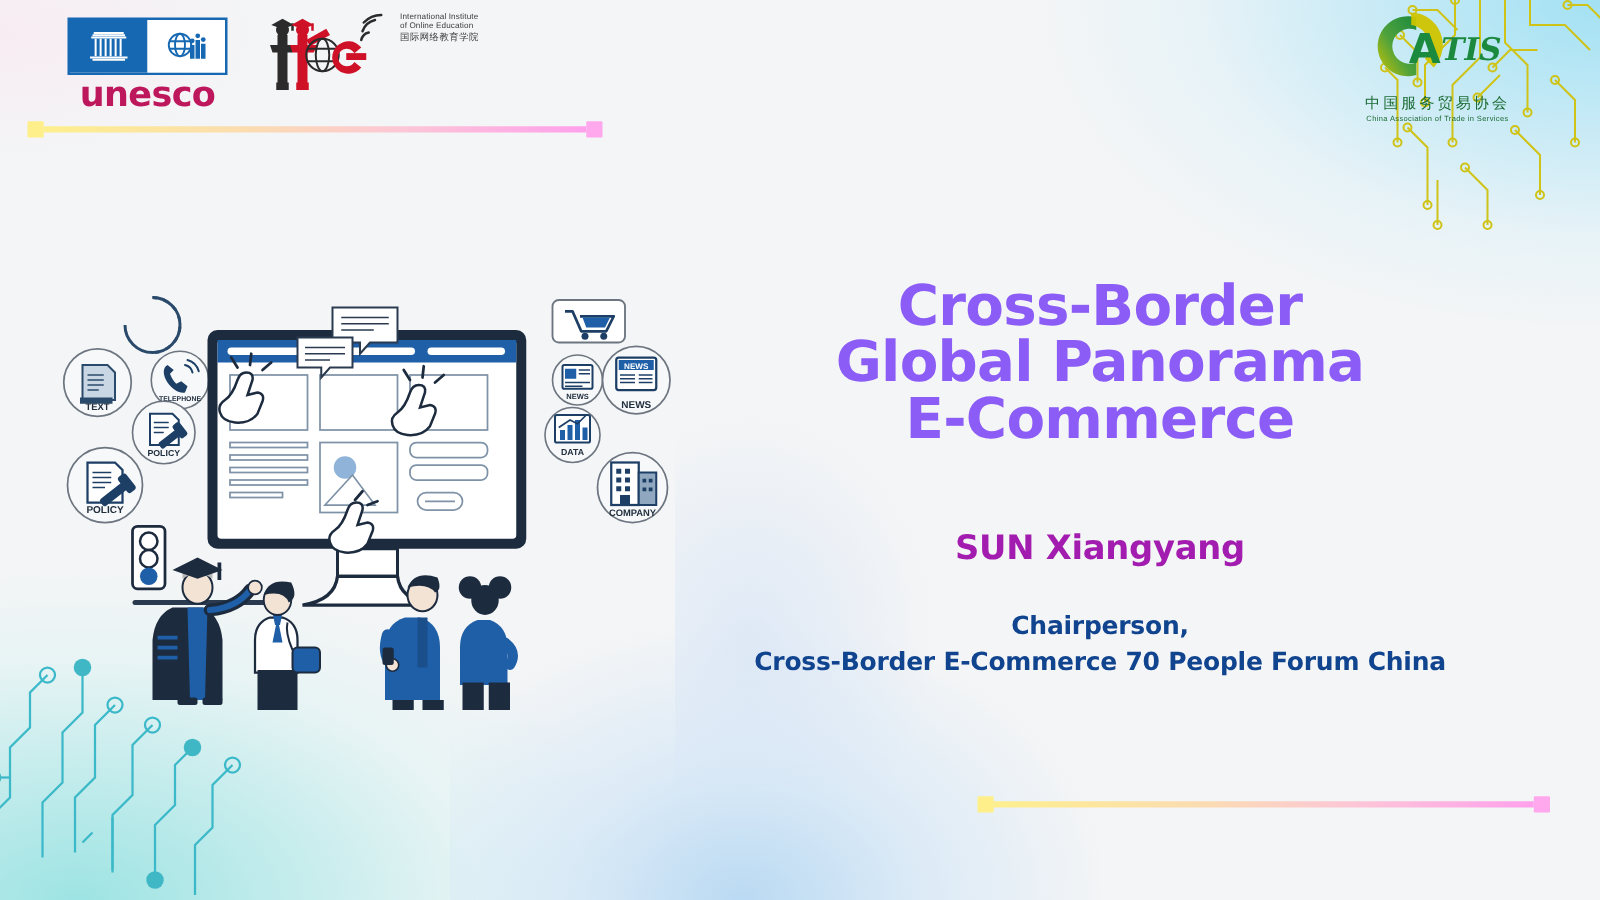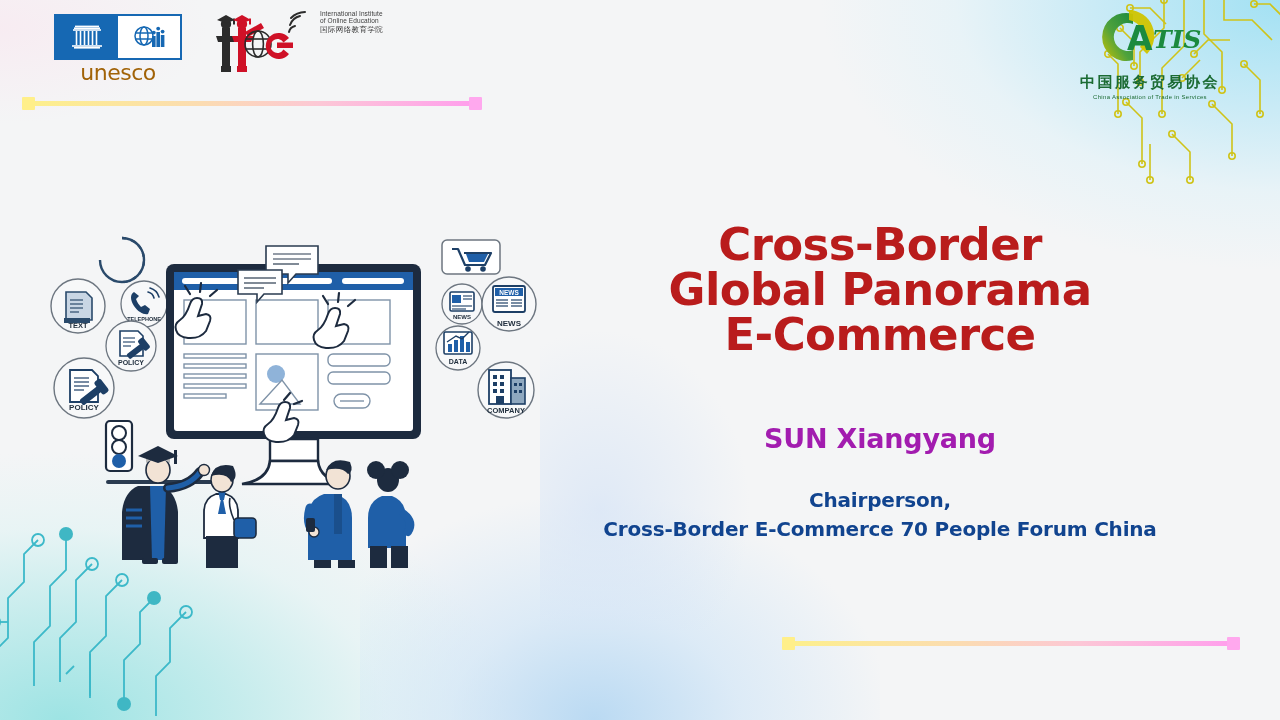--- a/index.html
+++ b/index.html
@@ -60,37 +60,37 @@
   .unesco-left{
     width:50%; background:#1668b3; display:flex;
     align-items:center; justify-content:center;
   }
   .unesco-right{
     width:50%; background:#fff; display:flex;
     align-items:center; justify-content:center;
   }
   .unesco-word{
     font-family:"DejaVu Sans", sans-serif;
-    font-weight:normal; font-size:22px; letter-spacing:-.5px;
-    color:#a16207; text-align:center; margin-top:2px;
+    font-weight:bold; font-size:28px; letter-spacing:-.5px;
+    color:#be185d; text-align:center; margin-top:2px;
     line-height:1;
   }
 
   .iioe{ position:absolute; left:205px; top:10px; display:flex; }
   .iioe-txt{ margin-left:3px; line-height:1.12; }
   .iioe-l1,.iioe-l2{
     font-size:6.5px; color:#3b3b3b; font-family:"Liberation Sans",sans-serif;
     letter-spacing:.1px;
   }
   .iioe-cn{ font-size:7.5px; color:#3b3b3b; letter-spacing:.4px; margin-top:1px; }
 
   .catis{ position:absolute; right:55px; top:6px; text-align:center; width:150px; }
   .catis-cn{
-    font-size:15px; color:#1b6b33; letter-spacing:2.5px;
-    font-weight:bold; margin-top:1px;
+    font-size:12px; color:#1b6b33; letter-spacing:2.5px;
+    font-weight:normal; margin-top:1px;
   }
   .catis-en{
     font-size:6px; color:#1b6b33; letter-spacing:.3px; margin-top:2px;
   }
 
   
   .decoline{ position:absolute; height:5px; display:flex; align-items:center; }
   .decoline .cap{ width:13px; height:13px; flex:none; border-radius:1px; }
   .decoline .cap.l{ background:#ffef8a; }
   .decoline .cap.r{ background:#ffa8ee; }
@@ -106,21 +106,21 @@
 
   
   .textblock{
     position:absolute; left:600px; top:222px; width:560px; text-align:center;
   }
   .title{
     font-family:"DejaVu Sans", sans-serif;
     font-weight:bold;
     font-size:45px;
     line-height:1.0;
-    color:#b91c1c;
+    color:#8b5cf6;
     letter-spacing:-.6px;
   }
   .title .ln{ display:block; }
 
   .speaker{
     margin-top:66px;
     font-family:"DejaVu Sans", sans-serif;
     font-weight:bold;
     font-size:27px;
     color:#a21caf;

